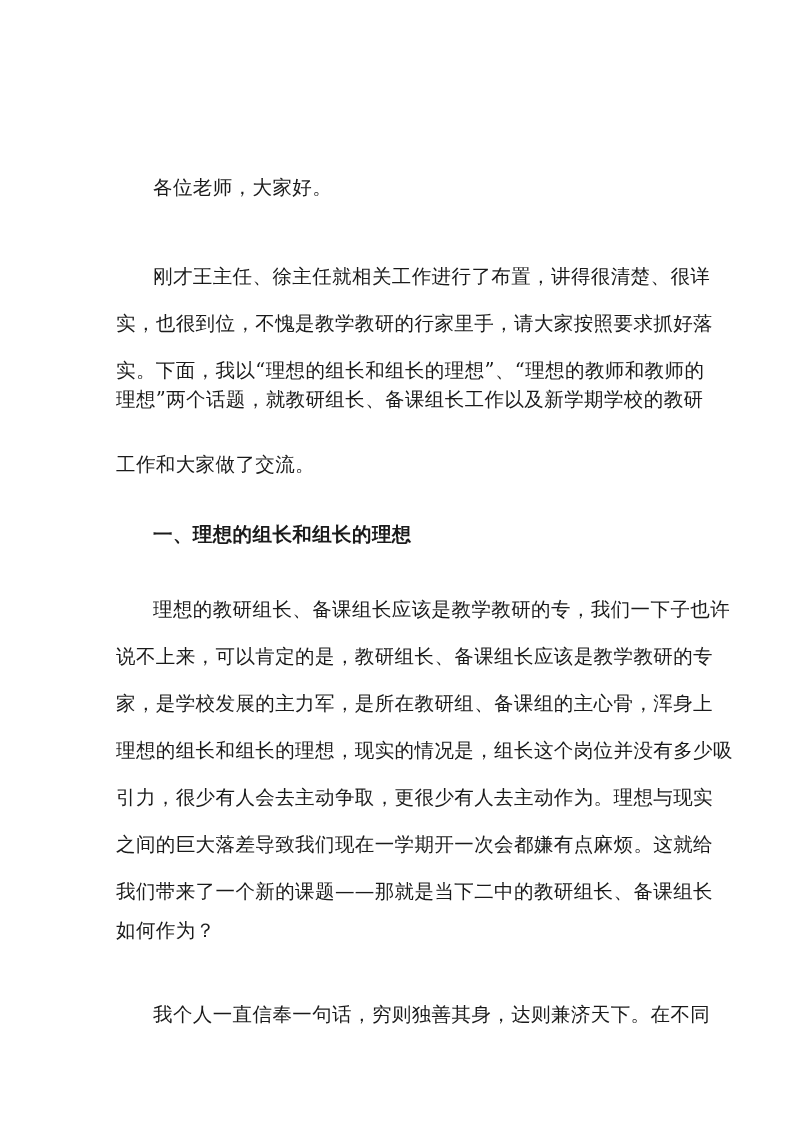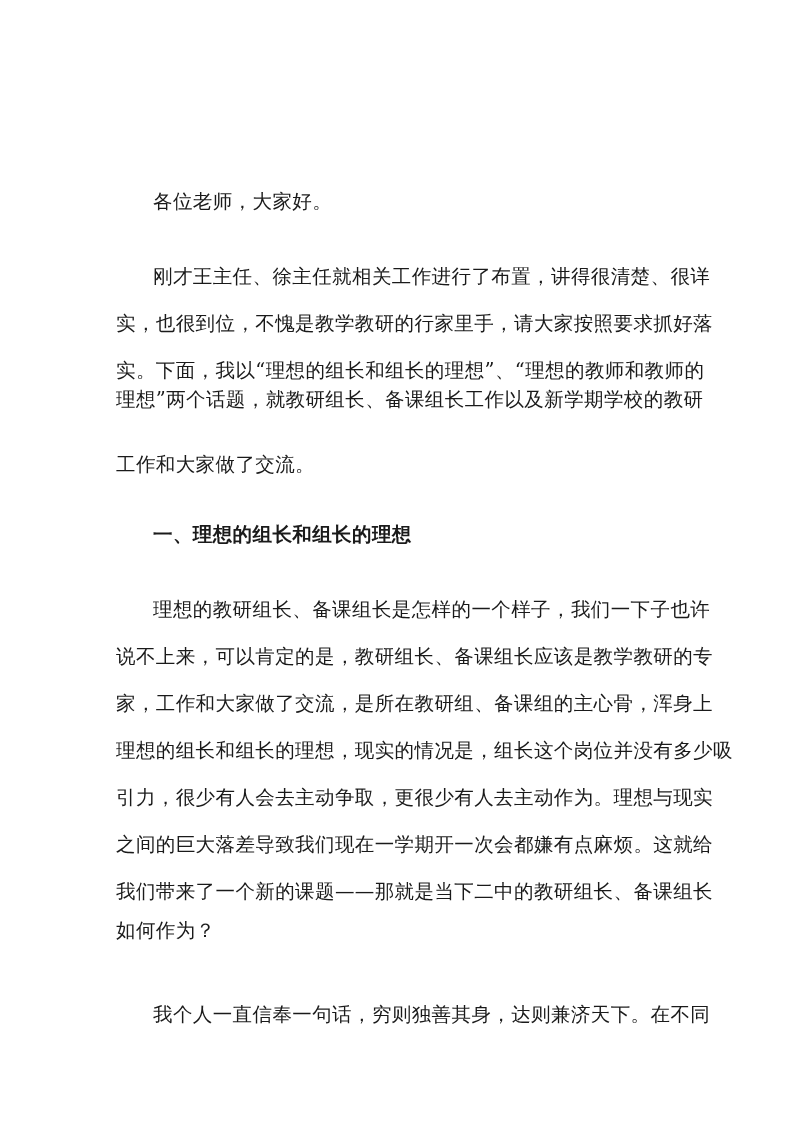--- a/index.html
+++ b/index.html
@@ -31,36 +31,36 @@
     }
     .indent {
       left: 37px;
     }
   </style>
 </head>
 <body>
 
 <div class="page">
 
-  <div class="line indent" style="top:190px;">各位老师，大家好。</div>
+  <div class="line indent" style="top:176px;">各位老师，大家好。</div>
 
   <div>
     <div class="line indent" style="top:265px;">刚才王主任、徐主任就相关工作进行了布置，讲得很清楚、很详</div>
     <div class="line" style="top:312px;">实，也很到位，不愧是教学教研的行家里手，请大家按照要求抓好落</div>
     <div class="line" style="top:359px;">实。下面，我以“理想的组长和组长的理想”、“理想的教师和教师的</div>
     <div class="line" style="top:388px;">理想”两个话题，就教研组长、备课组长工作以及新学期学校的教研</div>
     <div class="line" style="top:453px;">工作和大家做了交流。</div>
   </div>
 
   <div class="line indent" style="top:523px;font-weight:bold;">一、理想的组长和组长的理想</div>
 
   <div>
-    <div class="line indent" style="top:598px;">理想的教研组长、备课组长是怎样的一个样子，我们一下子也许</div>
+    <div class="line indent" style="top:598px;">理想的教研组长、备课组长应该是教学教研的专，我们一下子也许</div>
     <div class="line" style="top:645px;">说不上来，可以肯定的是，教研组长、备课组长应该是教学教研的专</div>
-    <div class="line" style="top:692px;">家，工作和大家做了交流，是所在教研组、备课组的主心骨，浑身上</div>
+    <div class="line" style="top:692px;">家，是学校发展的主力军，是所在教研组、备课组的主心骨，浑身上</div>
     <div class="line" style="top:739px;">理想的组长和组长的理想，现实的情况是，组长这个岗位并没有多少吸</div>
     <div class="line" style="top:786px;">引力，很少有人会去主动争取，更很少有人去主动作为。理想与现实</div>
     <div class="line" style="top:833px;">之间的巨大落差导致我们现在一学期开一次会都嫌有点麻烦。这就给</div>
     <div class="line" style="top:880px;">我们带来了一个新的课题——那就是当下二中的教研组长、备课组长</div>
     <div class="line" style="top:919px;">如何作为？</div>
   </div>
 
   <div>
     <div class="line indent" style="top:1003px;">我个人一直信奉一句话，穷则独善其身，达则兼济天下。在不同</div>
   </div>

